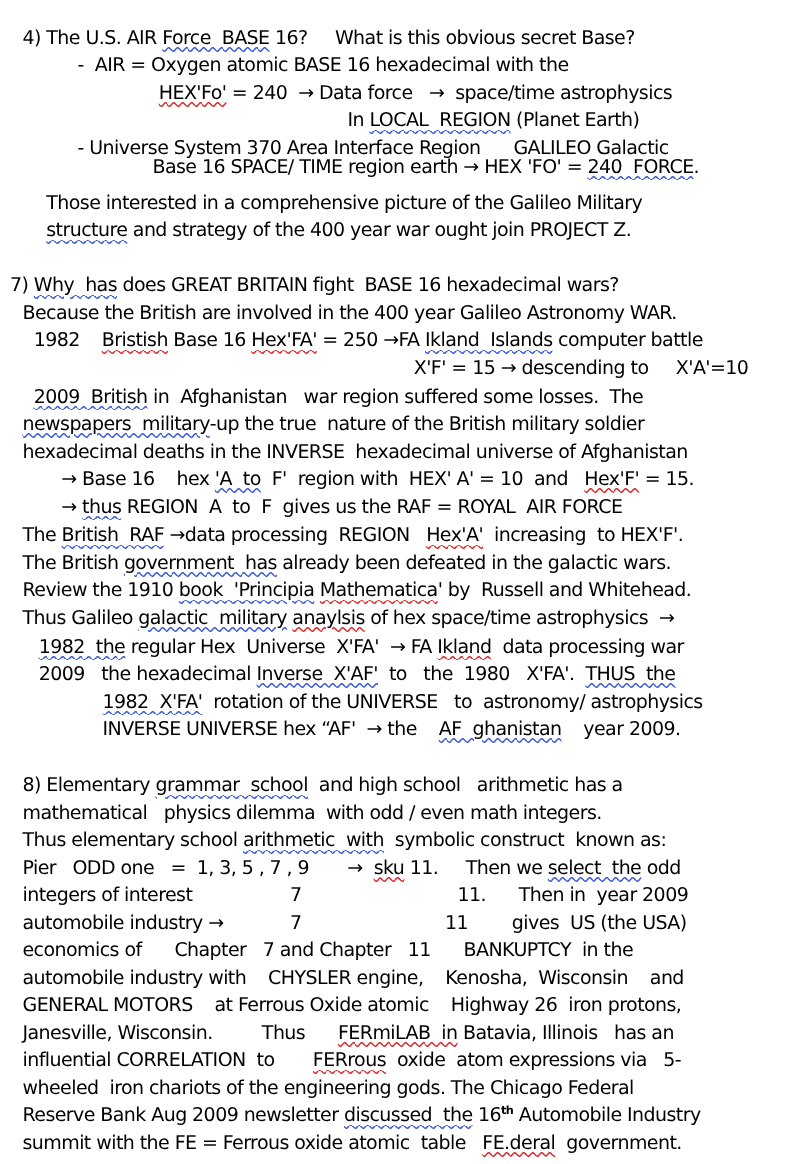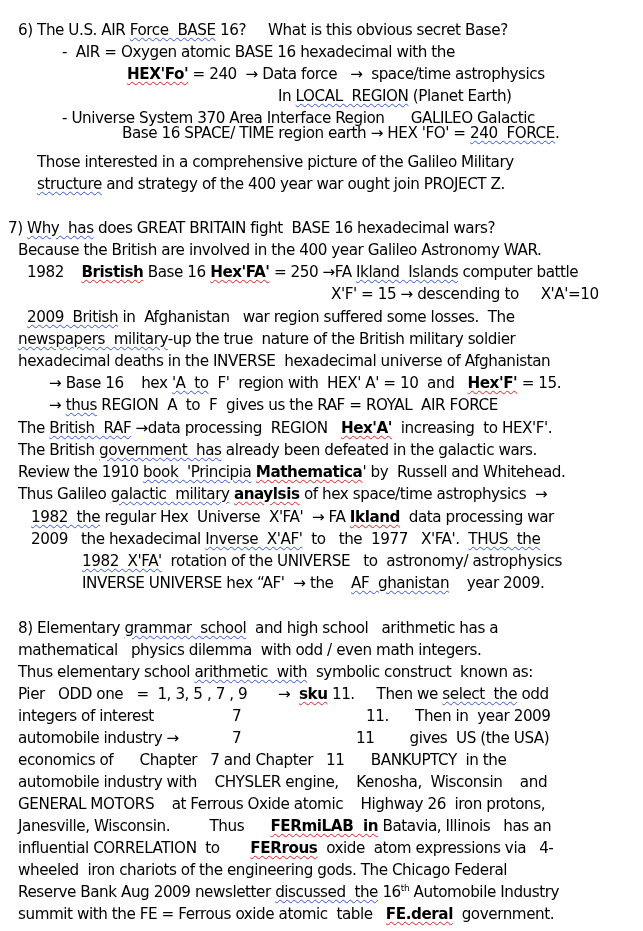--- a/index.html
+++ b/index.html
@@ -2,27 +2,27 @@
 <html><head>
 <meta charset="utf-8">
 <style>
   html, body { margin: 0; padding: 0; background: #ffffff; }
   body { width: 643px; height: 931px; overflow: hidden; position: relative;
          font-family: "DejaVu Sans", sans-serif; color: #000; }
   .ln { position: absolute; white-space: pre; font-size: 15.2px; line-height: 22px;
         letter-spacing: -0.45px; }
   .sq { text-decoration: underline wavy; text-underline-offset: 2px; text-decoration-thickness: 1px; }
   .b { text-decoration-color: #3355dd; }
-  .r { text-decoration-color: #dd2222; font-weight: bold; }
-  sup { font-size: 9px; line-height: 0; }
+  .r { text-decoration-color: #dd2222; }
+  sup { font-size: 9px; line-height: 0; font-weight: bold; }
 </style>
 </head>
 <body>
 
-<div class="ln" style="left:18px;top:19px"><span>6) The U.S. AIR </span><span class="sq b">Force  BASE</span><span> 16?     What is this obvious secret Base?</span></div>
+<div class="ln" style="left:18px;top:19px"><span>4) The U.S. AIR </span><span class="sq b">Force  BASE</span><span> 16?     What is this obvious secret Base?</span></div>
 <div class="ln" style="left:62px;top:41px">-  AIR = Oxygen atomic BASE 16 hexadecimal with the</div>
 <div class="ln" style="left:127px;top:63px"><span class="sq r">HEX'Fo'</span><span> = 240  → Data force   →  space/time astrophysics</span></div>
 <div class="ln" style="left:278px;top:85px"><span>In </span><span class="sq b">LOCAL  REGION</span><span> (Planet Earth)</span></div>
 <div class="ln" style="left:62px;top:107px">- Universe System 370 Area Interface Region      GALILEO Galactic</div>
 <div class="ln" style="left:122px;top:122px"><span>Base 16 SPACE/ TIME region earth → HEX 'FO' = </span><span class="sq b">240  FORCE</span><span>.</span></div>
 <div class="ln" style="left:37px;top:151px">Those interested in a comprehensive picture of the Galileo Military</div>
 <div class="ln" style="left:37px;top:173px"><span class="sq b">structure</span><span> and strategy of the 400 year war ought join PROJECT Z.</span></div>
 
 <div class="ln" style="left:8px;top:217px"><span>7) </span><span class="sq b">Why  has</span><span> does GREAT BRITAIN fight  BASE 16 hexadecimal wars?</span></div>
 <div class="ln" style="left:18px;top:239px">Because the British are involved in the 400 year Galileo Astronomy WAR.</div>
@@ -31,34 +31,34 @@
 <div class="ln" style="left:27px;top:306px"><span class="sq b">2009  British</span><span> in  Afghanistan   war region suffered some losses.  The</span></div>
 <div class="ln" style="left:18px;top:328px"><span class="sq b">newspapers  military</span><span>-up the true  nature of the British military soldier</span></div>
 <div class="ln" style="left:18px;top:350px">hexadecimal deaths in the INVERSE  hexadecimal universe of Afghanistan</div>
 <div class="ln" style="left:49px;top:372px"><span>→ Base 16    hex </span><span class="sq b">'A  to</span><span>  F'  region with  HEX' A' = 10  and   </span><span class="sq r">Hex'F'</span><span> = 15.</span></div>
 <div class="ln" style="left:49px;top:394px"><span>→ </span><span class="sq b">thus</span><span> REGION  A  to  F  gives us the RAF = ROYAL  AIR FORCE</span></div>
 <div class="ln" style="left:18px;top:417px"><span>The </span><span class="sq b">British  RAF</span><span> →data processing  REGION   </span><span class="sq r">Hex'A'</span><span>  increasing  to HEX'F'.</span></div>
 <div class="ln" style="left:18px;top:439px"><span>The British </span><span class="sq b">government  has</span><span> already been defeated in the galactic wars.</span></div>
 <div class="ln" style="left:18px;top:461px"><span>Review the 1910 </span><span class="sq b">book  'Principia</span><span> </span><span class="sq r">Mathematica</span><span>' by  Russell and Whitehead.</span></div>
 <div class="ln" style="left:18px;top:483px"><span>Thus Galileo </span><span class="sq b">galactic  military</span><span> </span><span class="sq r">anaylsis</span><span> of hex space/time astrophysics  →</span></div>
 <div class="ln" style="left:31px;top:506px"><span class="sq b">1982  the</span><span> regular Hex  Universe  X'FA'  → FA </span><span class="sq r">Ikland</span><span>  data processing war</span></div>
-<div class="ln" style="left:31px;top:528px"><span>2009   the hexadecimal </span><span class="sq b">Inverse  X'AF'</span><span>  to   the  1977   X'FA'.  </span><span class="sq b">THUS  the</span></div>
+<div class="ln" style="left:31px;top:528px"><span>2009   the hexadecimal </span><span class="sq b">Inverse  X'AF'</span><span>  to   the  1980   X'FA'.  </span><span class="sq b">THUS  the</span></div>
 <div class="ln" style="left:82px;top:550px"><span class="sq b">1982  X'FA'</span><span>  rotation of the UNIVERSE   to  astronomy/ astrophysics</span></div>
 <div class="ln" style="left:82px;top:572px"><span>INVERSE UNIVERSE hex “AF'  → the    </span><span class="sq b">AF  ghanistan</span><span>    year 2009.</span></div>
 
 <div class="ln" style="left:18px;top:617px"><span>8) Elementary </span><span class="sq b">grammar  school</span><span>  and high school   arithmetic has a</span></div>
 <div class="ln" style="left:18px;top:639px">mathematical   physics dilemma  with odd / even math integers.</div>
 <div class="ln" style="left:18px;top:661px"><span>Thus elementary school </span><span class="sq b">arithmetic  with</span><span>  symbolic construct  known as:</span></div>
 <div class="ln" style="left:18px;top:683px"><span>Pier   ODD one   =  1, 3, 5 , 7 , 9       →  </span><span class="sq r">sku</span><span> 11.     Then we </span><span class="sq b">select  the</span><span> odd</span></div>
 <div class="ln" style="left:18px;top:705px">integers of interest</div>
 <div class="ln" style="left:232px;top:705px">7</div>
 <div class="ln" style="left:366px;top:705px">11.      Then in  year 2009</div>
 <div class="ln" style="left:18px;top:727px">automobile industry →</div>
 <div class="ln" style="left:232px;top:727px">7</div>
 <div class="ln" style="left:356px;top:727px">11        gives  US (the USA)</div>
 <div class="ln" style="left:18px;top:749px">economics of      Chapter   7 and Chapter   11      BANKUPTCY  in the</div>
 <div class="ln" style="left:18px;top:771px">automobile industry with    CHYSLER engine,    Kenosha,  Wisconsin    and</div>
 <div class="ln" style="left:18px;top:793px">GENERAL MOTORS    at Ferrous Oxide atomic    Highway 26  iron protons,</div>
 <div class="ln" style="left:18px;top:815px"><span>Janesville, Wisconsin.         Thus      </span><span class="sq r">FERmiLAB  in</span><span> Batavia, Illinois   has an</span></div>
-<div class="ln" style="left:18px;top:837px"><span>influential CORRELATION  to       </span><span class="sq r">FERrous</span><span>  oxide  atom expressions via   4-</span></div>
+<div class="ln" style="left:18px;top:837px"><span>influential CORRELATION  to       </span><span class="sq r">FERrous</span><span>  oxide  atom expressions via   5-</span></div>
 <div class="ln" style="left:18px;top:859px">wheeled  iron chariots of the engineering gods. The Chicago Federal</div>
 <div class="ln" style="left:18px;top:881px"><span>Reserve Bank Aug 2009 newsletter </span><span class="sq b">discussed  the</span><span> 16</span><sup>th</sup><span> Automobile Industry</span></div>
 <div class="ln" style="left:18px;top:903px"><span>summit with the FE = Ferrous oxide atomic  table   </span><span class="sq r">FE.deral</span><span>  government.</span></div>
 
 </body></html>

